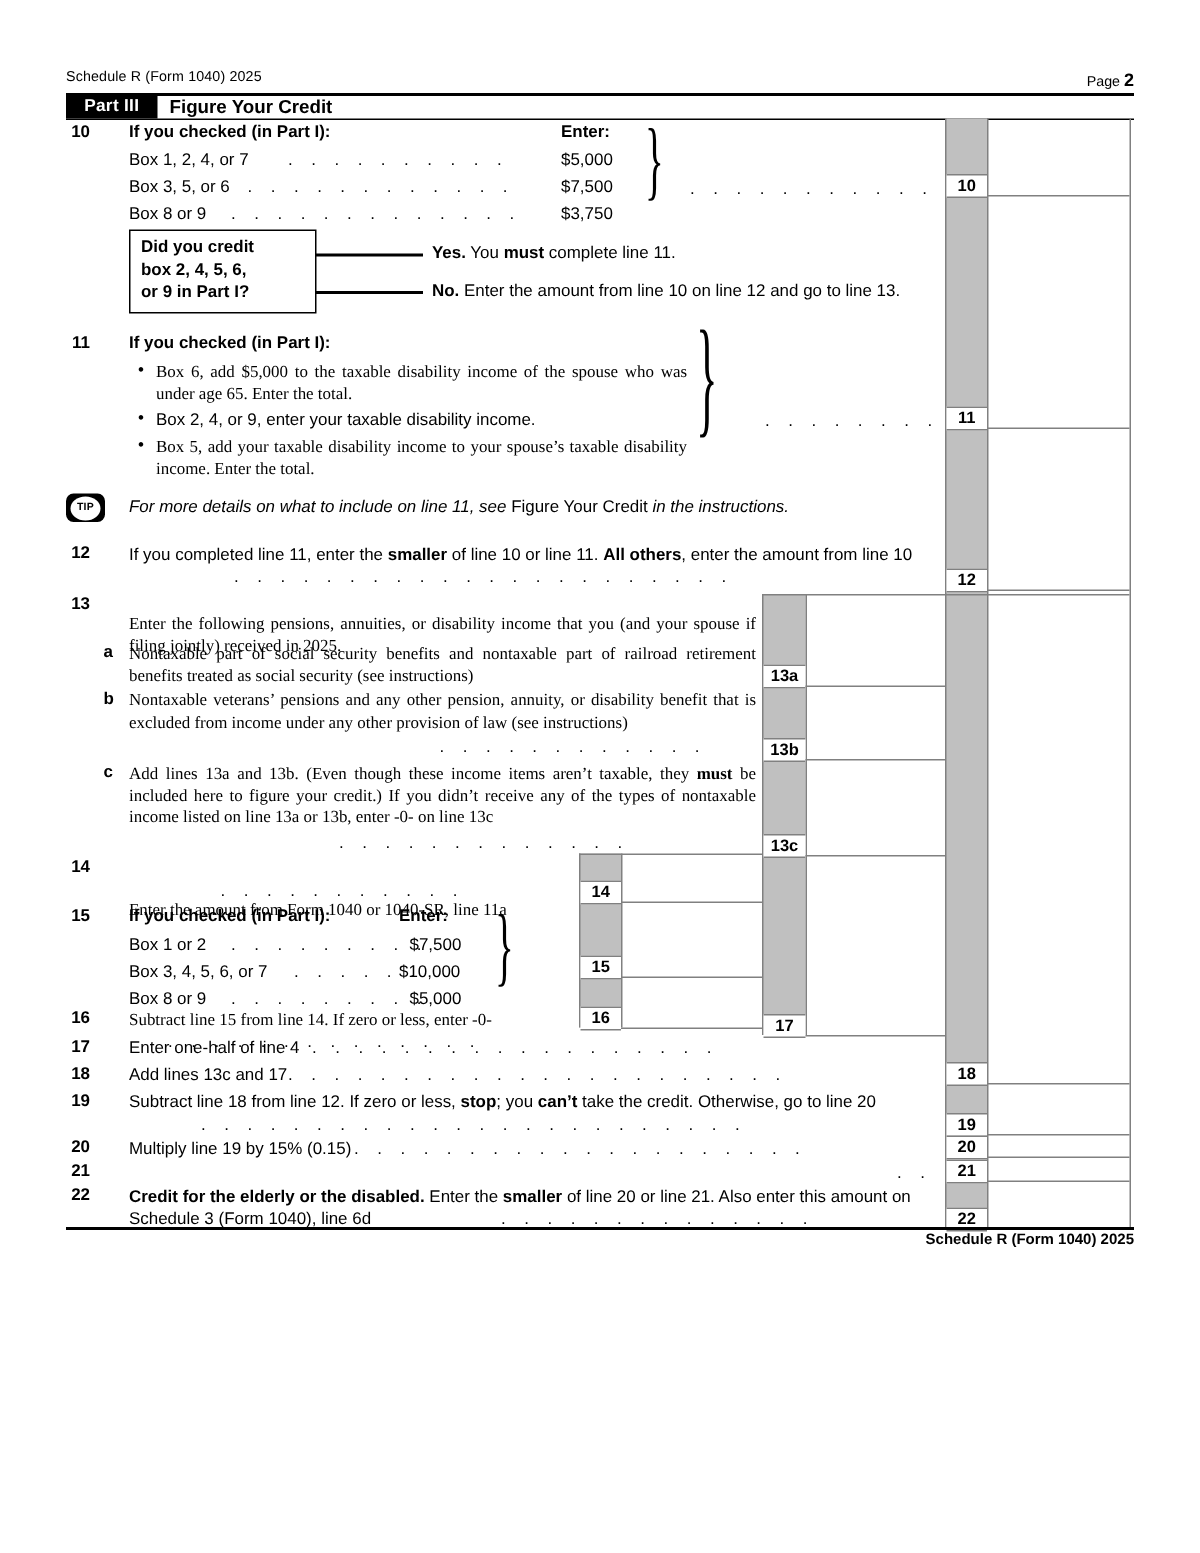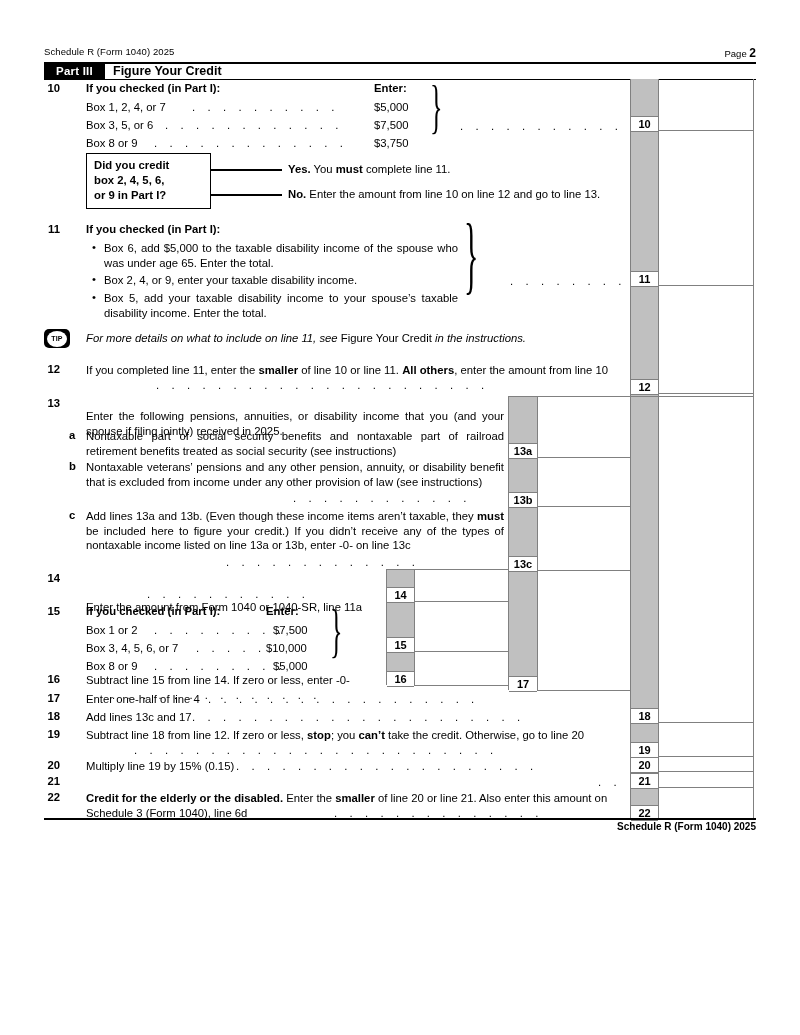--- a/index.html
+++ b/index.html
@@ -36,21 +36,21 @@
   .gray{position:absolute;background:#c0c0c0;}
 
   
   .chip{position:absolute;background:#fff;border-top:1px solid #808080;border-bottom:1px solid #808080;
      font-size:11px;font-weight:bold;text-align:center;line-height:14px;height:14px;}
 
   
   .t{position:absolute;font-size:11.3px;line-height:14.6px;}
   .num{position:absolute;font-size:11.3px;font-weight:bold;text-align:right;width:16px;}
   .lbl{position:absolute;font-size:11.3px;font-weight:bold;}
-  .just{text-align:justify;text-align-last:left;}
+  .just{text-align:justify;text-align-last:left;font-family:Liberation Serif, serif;}
   b{font-weight:bold;}
   i{font-style:italic;}
 
   
   .dots{letter-spacing:4.6px;font-size:11.3px;}
 
   
   .dyc{position:absolute;border:1.4px solid #000;background:#fff;
      font-size:11.3px;font-weight:bold;line-height:15px;padding:4px 6px 5px 7px;}
   .lead{position:absolute;background:#000;height:1.6px;}

